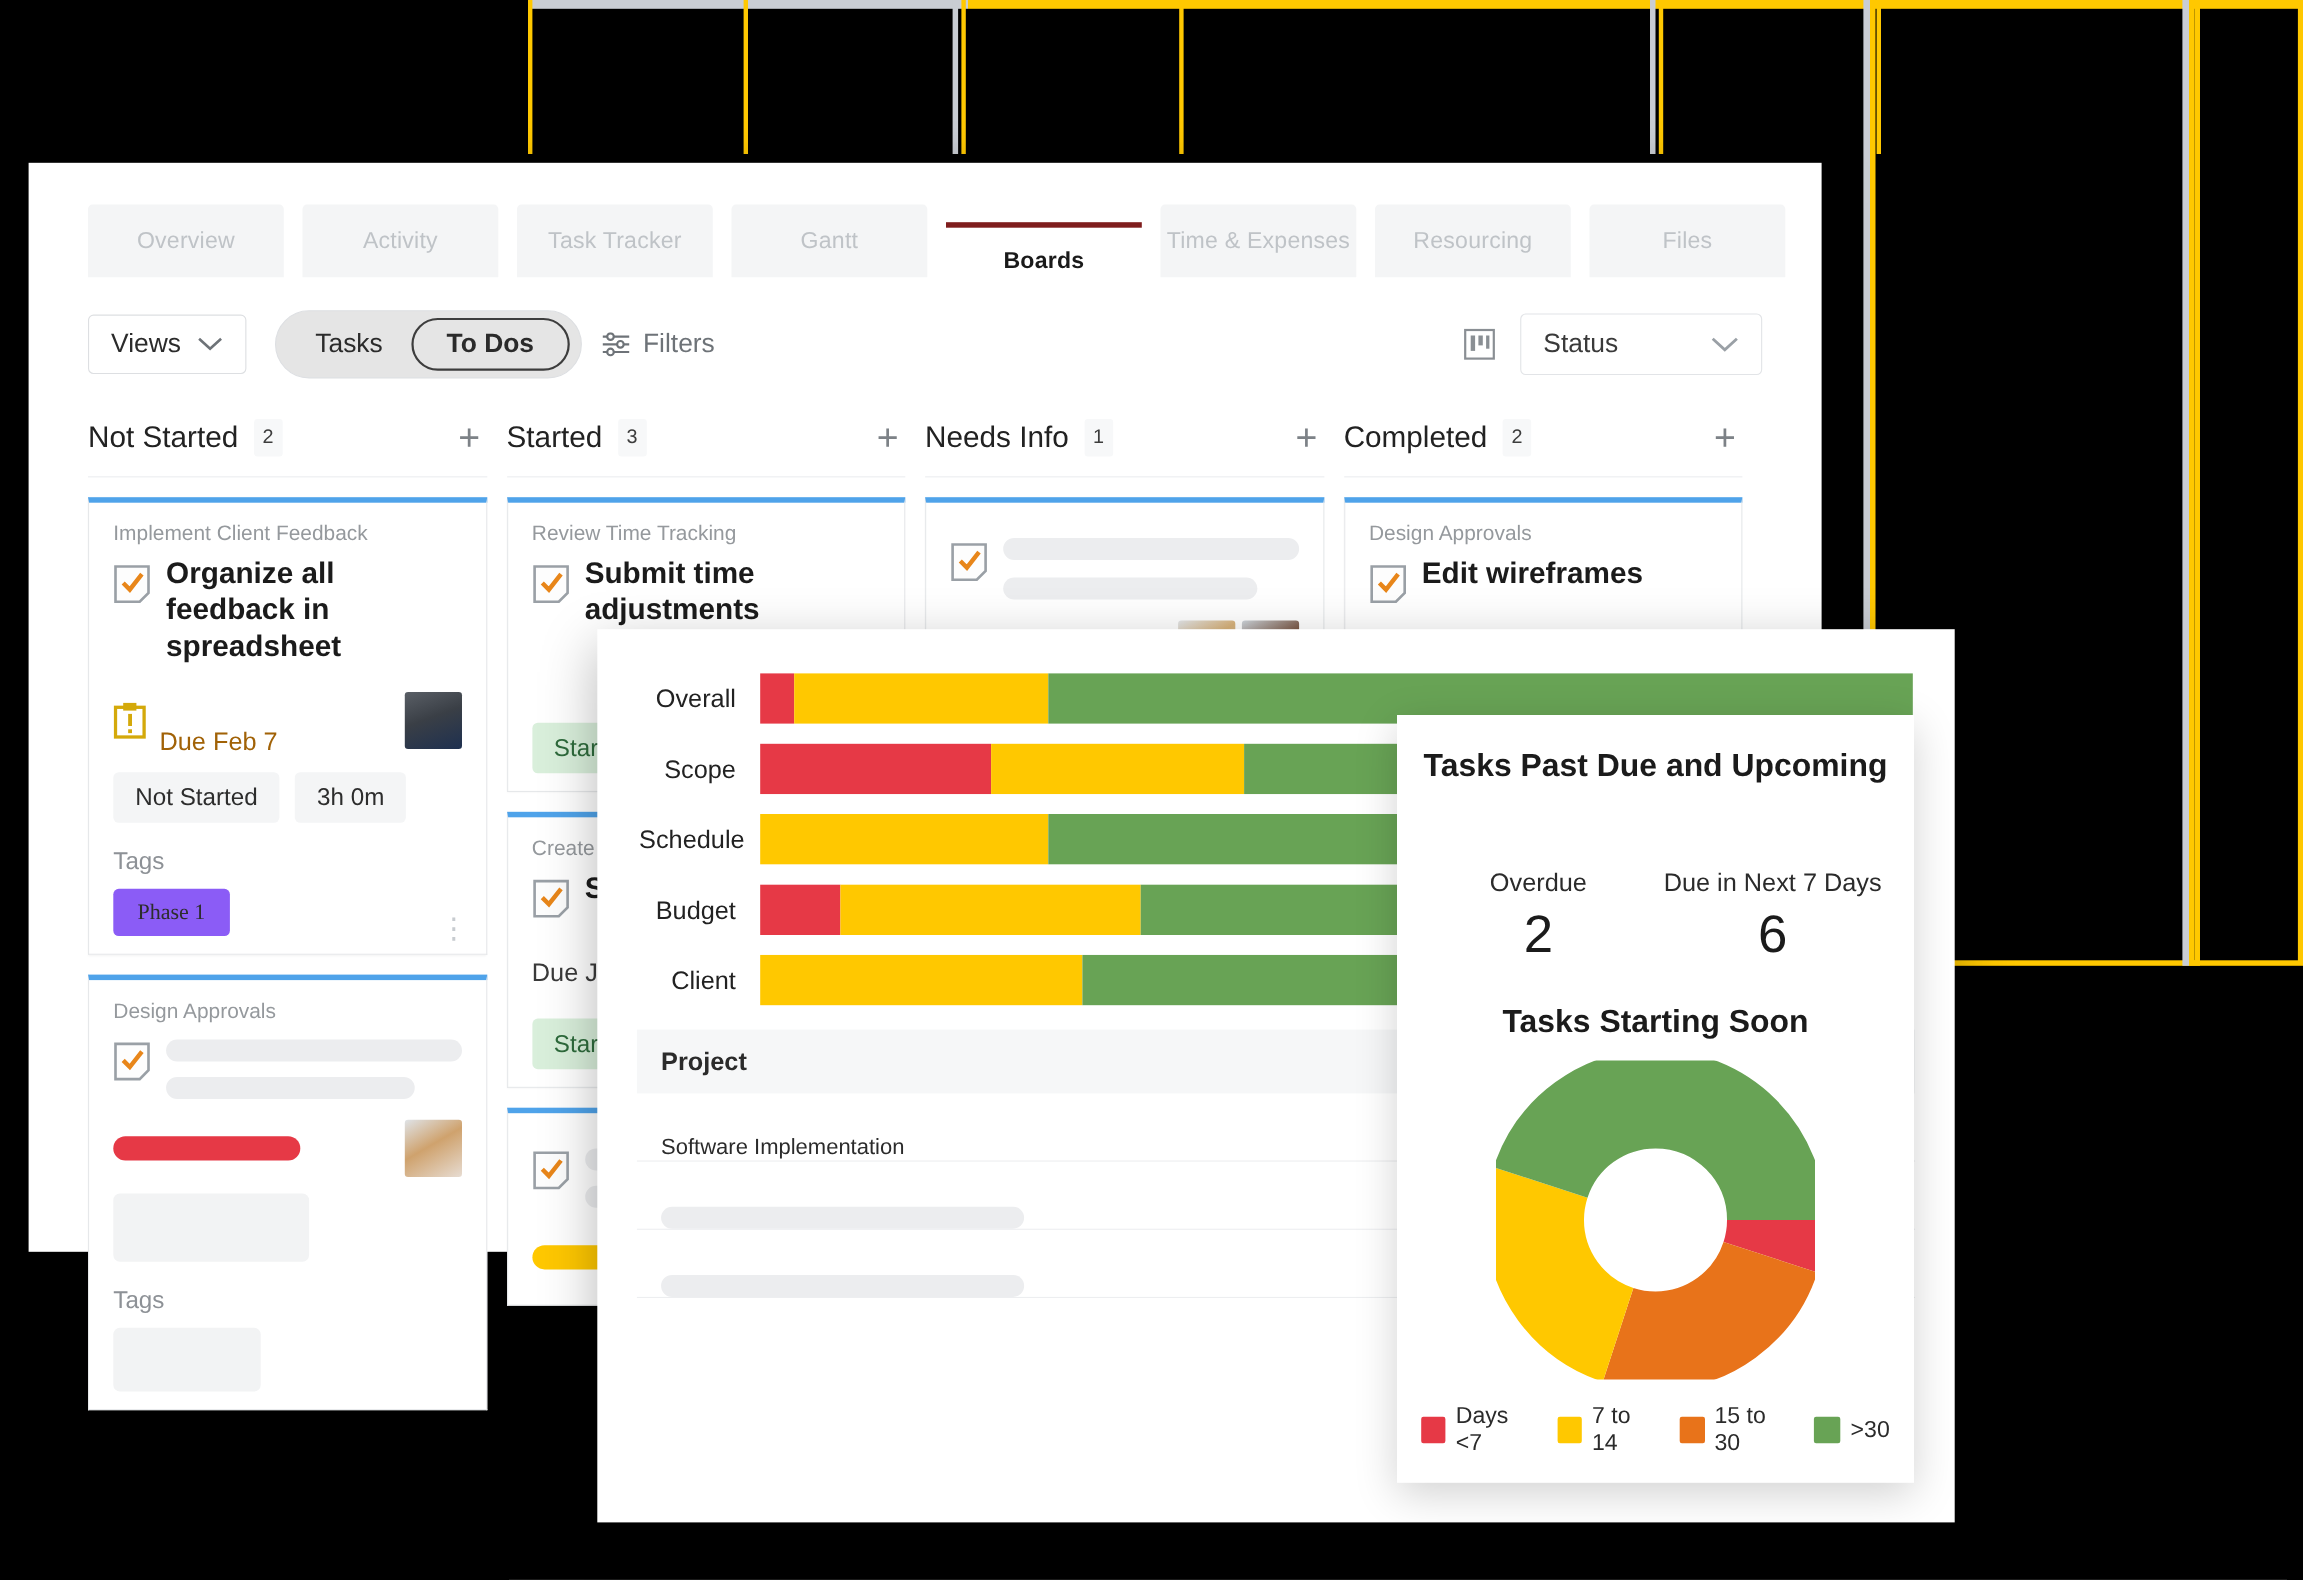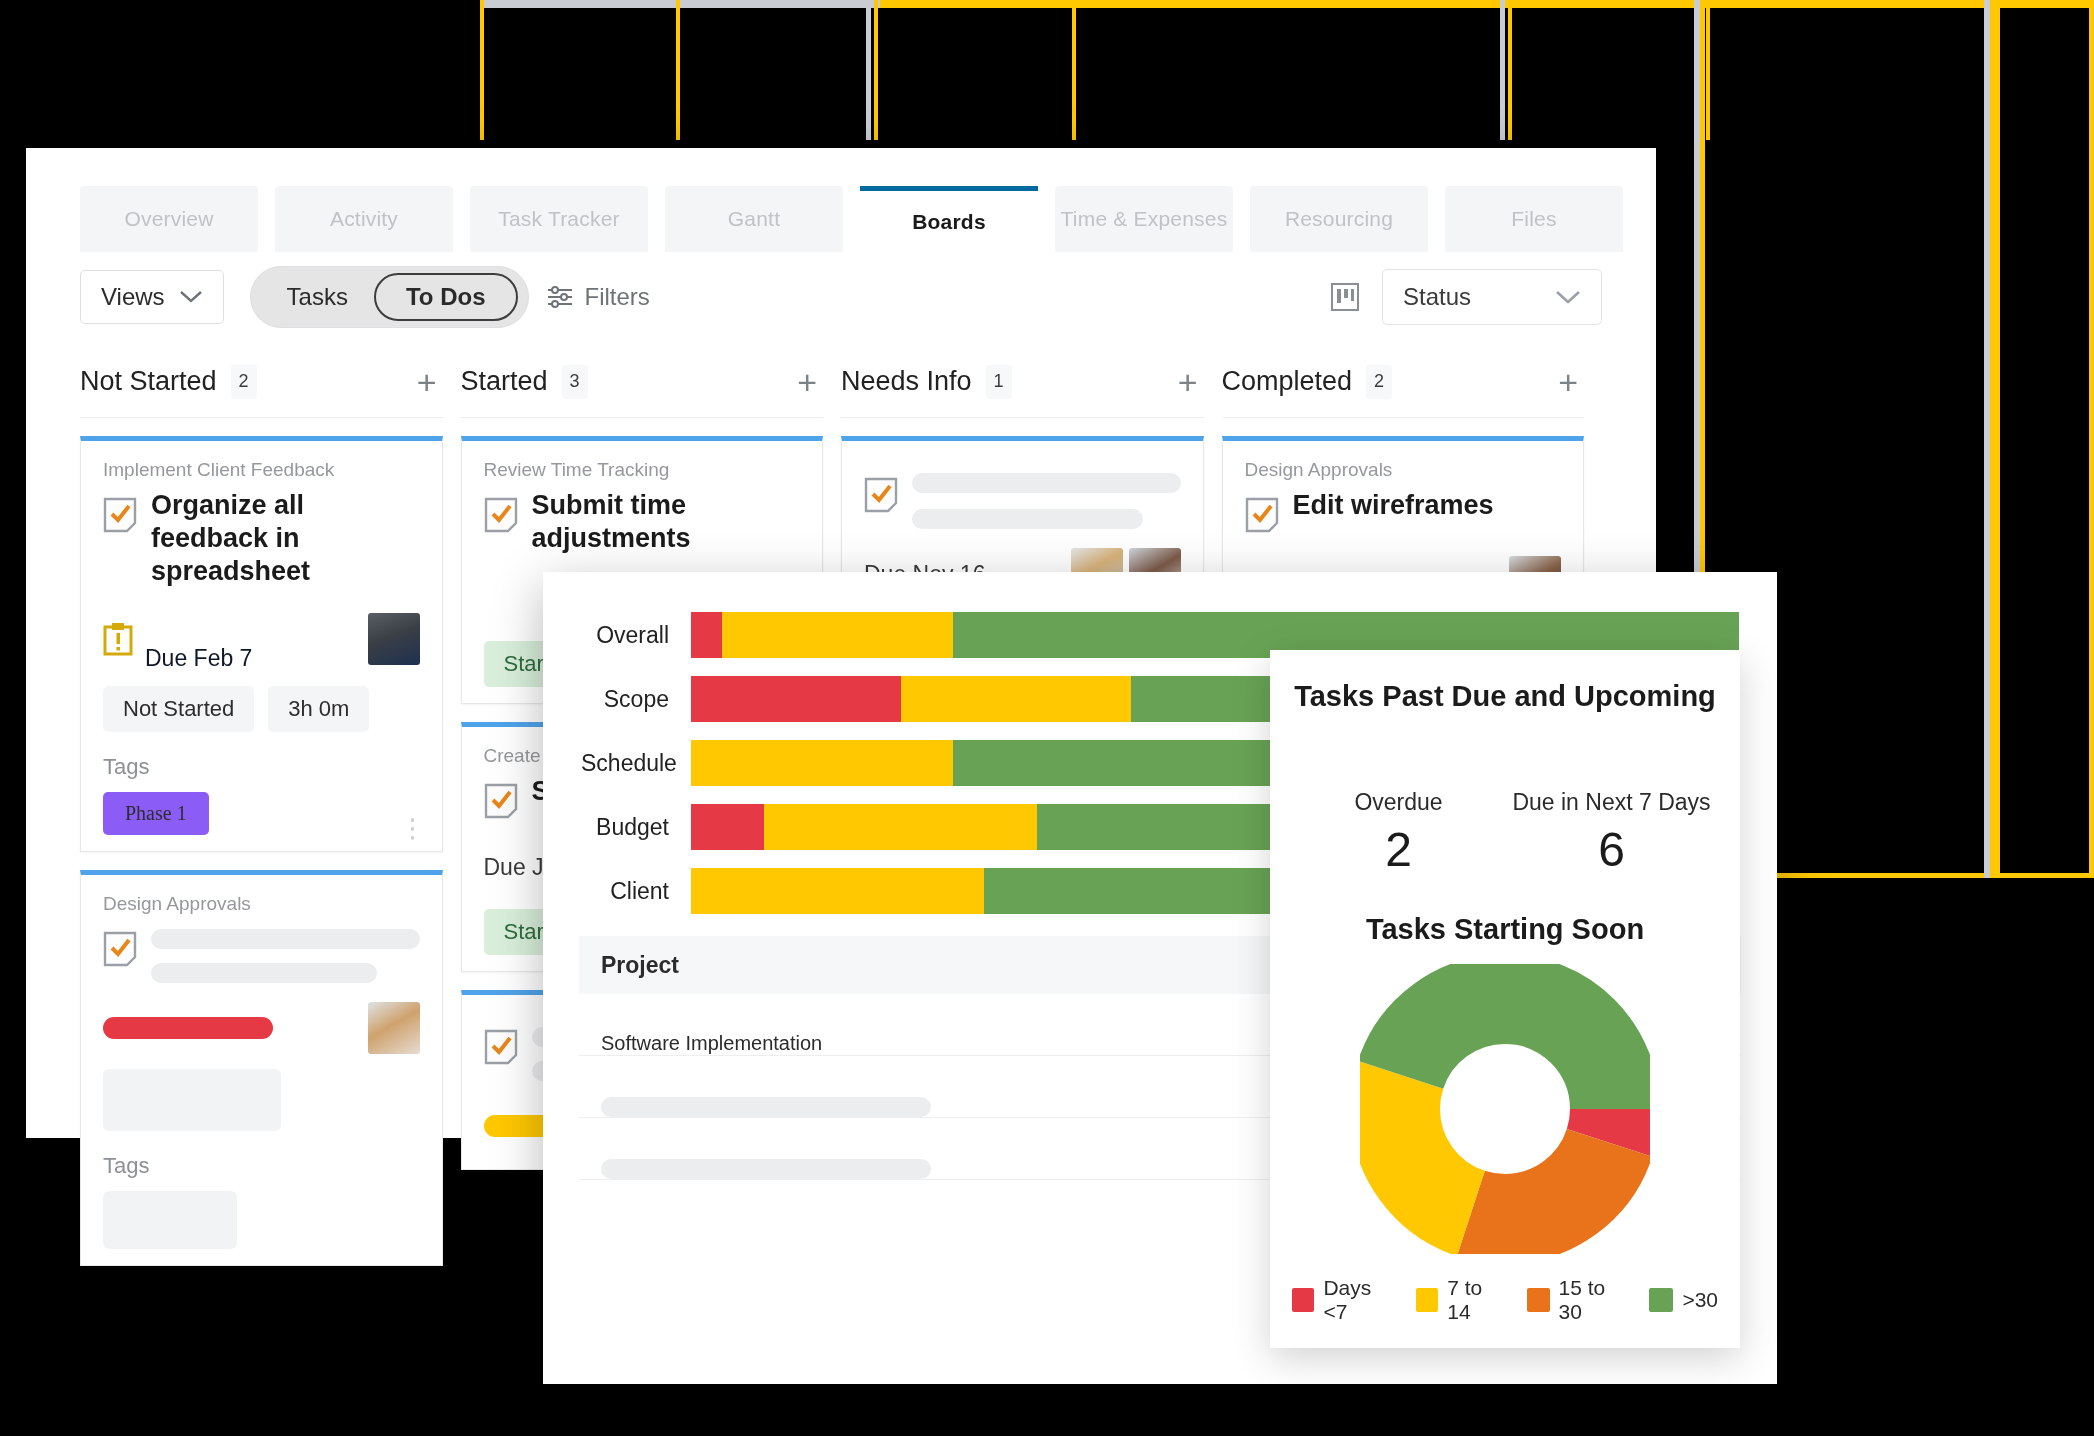--- a/index.html
+++ b/index.html
@@ -29,21 +29,21 @@
   .tab-bar { display:flex; padding:38px 54px 0 54px; gap:17px; }
   .tab {
     flex:0 0 auto; min-width:178px; height:66px;
     background:#F4F5F6; color:#BFC3C7;
     display:flex; align-items:center; justify-content:center;
     font-size:21px; letter-spacing:.2px;
     border-radius:4px 4px 0 0;
   }
   .tab.active {
     background:#FFFFFF; color:#1A1A1A; font-weight:bold;
-    border-top:5px solid #0369a1; border-radius:0;
+    border-top:5px solid #7f1d1d; border-radius:0;margin-top:16px;
   }
 
   
   .toolbar {
     display:flex; align-items:center; padding:14px 54px 18px 54px; gap:0;
     position:relative;
   }
   .views-btn {
     display:flex; align-items:center; gap:14px;
     border:1px solid #DDDFE2; background:#fff; border-radius:5px;
@@ -92,21 +92,21 @@
     background:#fff; border:1px solid #E6E8EA; border-top:5px solid #4FA3EA;
     margin-top:18px; padding:18px 22px 16px 22px; position:relative;
     box-shadow:0 1px 2px rgba(0,0,0,.05);
   }
   .card-project { font-size:19px; color:#95999D; margin-bottom:8px; }
   .card-row { display:flex; align-items:flex-start; gap:14px; }
   .todo-icon { flex:0 0 auto; margin-top:8px; }
   .card-title { font-size:27px; font-weight:bold; color:#1b1b1b; line-height:1.22; }
   .card-due-row { display:flex; align-items:center; gap:12px; margin-top:18px; min-height:54px; }
   .due-text { font-size:23px; color:#3a3a3a; }
-  .due-text.warn { color:#0f172a;margin-top:39px; }
+  .due-text.warn { color:#a16207;margin-top:39px; }
   .avatars { margin-left:auto; display:flex; gap:6px; }
   .avatar { width:52px; height:52px; border-radius:3px; background:#b9bec4; overflow:hidden; position:relative; }
   .chips { display:flex; gap:14px; margin-top:14px; }
   .chip {
     background:#F4F5F6; color:#2d2d2d; font-size:22px;
     padding:10px 20px; border-radius:5px;
   }
   .chip.green { background:#D9EFDB; color:#2E6B3C; }
   .chip.pink { background:#FBDFE2; color:#C0303D; }
   .tags-label { font-size:22px; color:#8d9196; margin-top:22px; }

